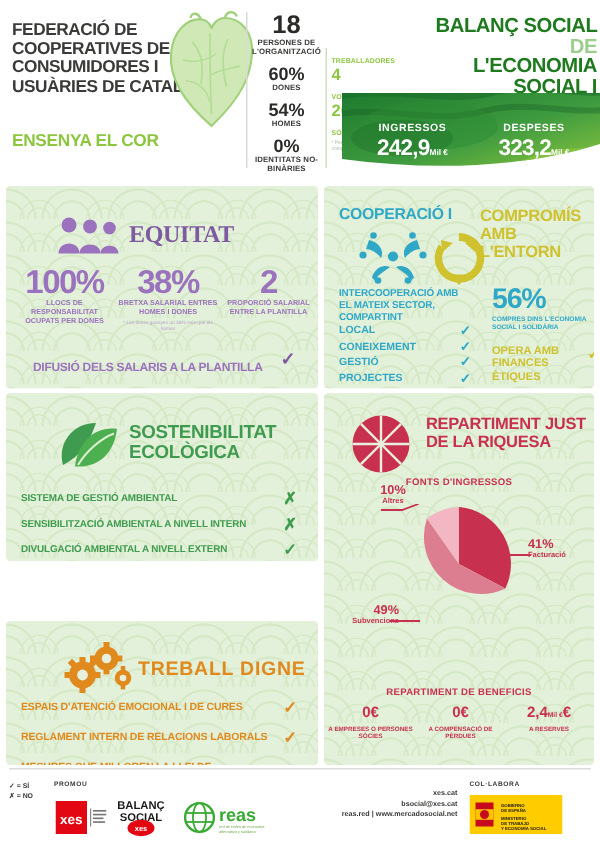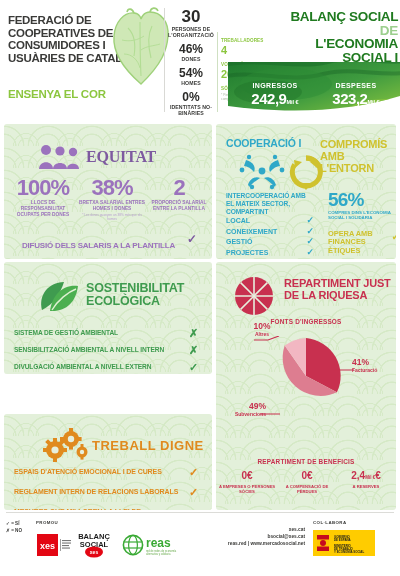--- a/index.html
+++ b/index.html
@@ -160,24 +160,24 @@
         <path d="M18 22 C24 28 26 38 24 50" fill="none" stroke="#b2dd94" stroke-width="1.1"></path>
         <path d="M42 20 C38 28 38 40 41 52" fill="none" stroke="#b2dd94" stroke-width="1.1"></path>
         <path d="M30 16 C30 30 30 50 31 70" fill="none" stroke="#b2dd94" stroke-width="1.1"></path>
         <path d="M12 34 C20 36 28 34 34 30" fill="none" stroke="#b2dd94" stroke-width="0.9"></path>
         <path d="M50 38 C44 40 36 40 31 44" fill="none" stroke="#b2dd94" stroke-width="0.9"></path>
         <path d="M14 48 C22 48 28 54 30 62" fill="none" stroke="#b2dd94" stroke-width="0.9"></path>
       </svg>
     </div>
 
     <div class="stats-left">
-      <div class="stat-big">30</div>
+      <div class="stat-big">18</div>
       <div class="stat-lbl">PERSONES DE L'ORGANITZACIÓ</div>
       <div class="stat-row">
-        <div class="stat-pct">46%</div>
+        <div class="stat-pct">60%</div>
         <div class="stat-lbl">DONES</div>
       </div>
       <div class="stat-row">
         <div class="stat-pct">54%</div>
         <div class="stat-lbl">HOMES</div>
       </div>
       <div class="stat-row">
         <div class="stat-pct">0%</div>
         <div class="stat-lbl">IDENTITATS NO-BINÀRIES</div>
       </div>

